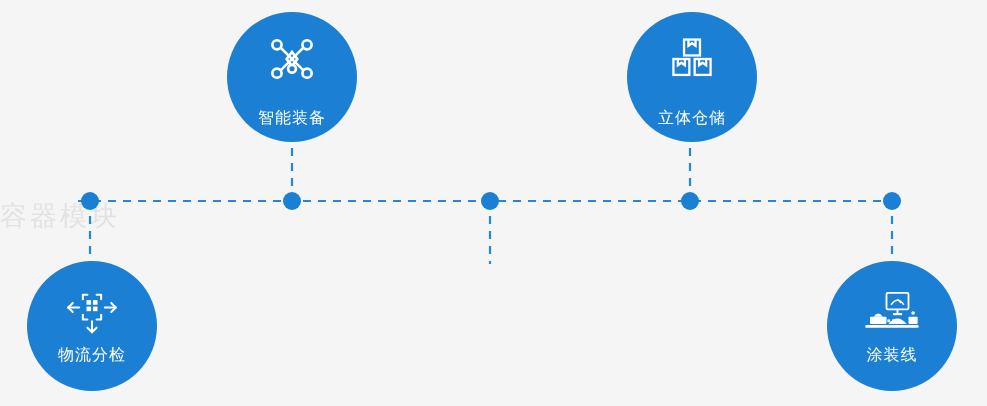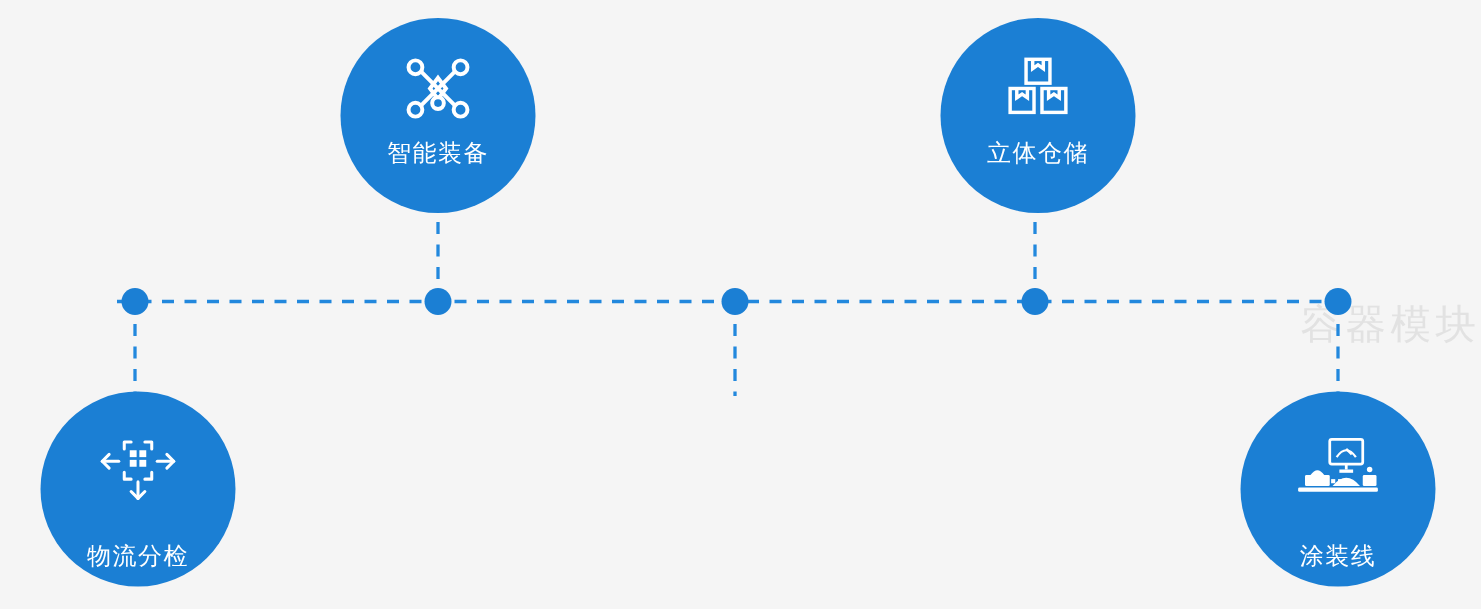--- a/index.html
+++ b/index.html
@@ -19,21 +19,21 @@
     height: 406px;
     background: #f5f5f5;
   }
 
   
   .watermark {
     position: absolute;
     left: 0;
     top: 198px;
     width: 987px;
-    text-align: right;
+    text-align: left;
     font-size: 27px;
     letter-spacing: 3px;
     color: #e2e2e2;
     font-weight: 500;
     user-select: none;
     z-index: 1;
   }
 
   
   #connectors {
@@ -65,29 +65,29 @@
   .node-icon {
     width: 56px;
     height: 46px;
     display: block;
   }
   .node.bottom .node-icon {
     width: 60px;
     height: 44px;
   }
   .node-label {
-    margin-top: 12px;
+    margin-top: 28px;
     color: #ffffff;
     font-size: 16px;
     letter-spacing: 1px;
     line-height: 1;
     white-space: nowrap;
   }
   .node.bottom .node-label {
-    margin-top: 28px;
+    margin-top: 12px;
   }
 
   
   #node-zhinengzhuangbei { left: 227px; top:  12px; }
   #node-liticangchu      { left: 627px; top:  12px; }
   #node-wuliufenjian     { left:  27px; top: 261px; }
   #node-shengchanxian    { left: 425px; top: 261px; }
   #node-tuzhuangxian     { left: 827px; top: 261px; align-items: center; }
 </style>
 </head>

